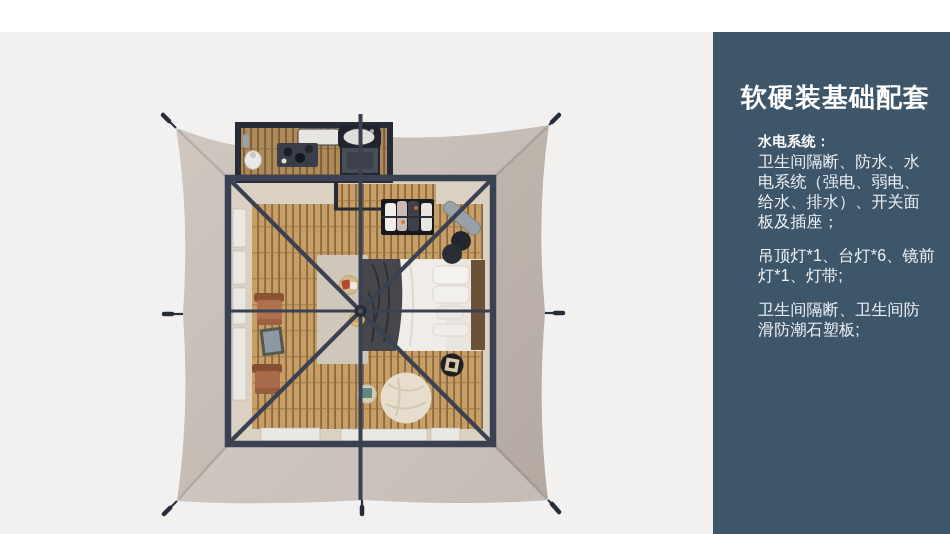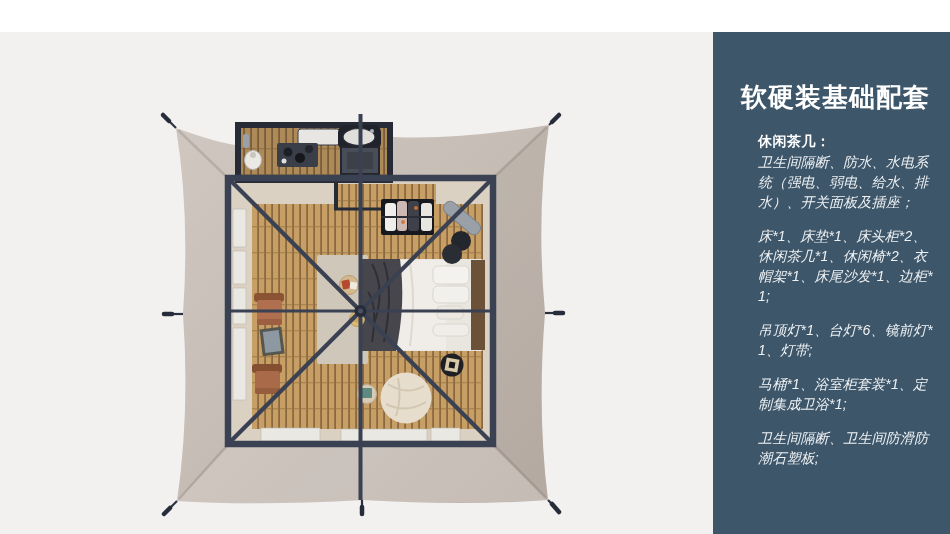--- a/index.html
+++ b/index.html
@@ -17,22 +17,22 @@
   }
   .panel-title{
     font-size:26px;font-weight:bold;letter-spacing:1px;line-height:30px;color:#ffffff;
   }
   .sections{margin:18px 0 0 17px;width:178px;}
   .section{margin-bottom:14px;}
   .sec-heading{
     font-size:14px;font-weight:bold;line-height:22px;letter-spacing:.5px;color:#ffffff;
   }
   .sec-body{
-    font-size:14px;line-height:20px;letter-spacing:.2px;
-    color:var(--panel-text,#eef2f5);word-break:break-all;font-style:italic;
+    font-size:16px;line-height:20px;letter-spacing:.2px;
+    color:var(--panel-text,#eef2f5);word-break:break-all;
   }
   
   .scene{position:absolute;left:0;top:0;}
   .canvas-shape{fill:url(#canvasGrad);}
   .cg-a{stop-color:var(--canvas-light,#cfc7c0);}
   .cg-b{stop-color:var(--canvas-dark,#bcb1a9);}
   .shade-dark{fill:rgba(40,30,20,.05);}
   .shade-light{fill:rgba(255,255,255,.14);}
   .crease{stroke:rgba(40,35,30,.14);stroke-width:2.5;fill:none;}
   .guy{stroke:#2b3040;stroke-width:2.2;fill:none;}
@@ -235,30 +235,28 @@
       <line class="frame" x1="360.5" y1="82" x2="360.5" y2="468" stroke-width="4"></line>
       <circle cx="360.5" cy="279" r="6" fill="#272c38"></circle>
       <circle cx="360.5" cy="279" r="2.5" fill="#4a5163"></circle>
     </g>
   </svg>
 
   <aside class="panel">
     <div class="panel-title">软硬装基础配套</div>
     <div class="sections">
       <div class="section">
-        <div class="sec-heading">休闲茶几：</div>
+        <div class="sec-heading">水电系统：</div>
         <div class="sec-body">卫生间隔断、防水、水电系统（强电、弱电、给水、排水）、开关面板及插座；</div>
       </div>
       <div class="section">
-        <div class="sec-body">床*1、床垫*1、床头柜*2、休闲茶几*1、休闲椅*2、衣帽架*1、床尾沙发*1、边柜*1;</div>
       </div>
       <div class="section">
         <div class="sec-body">吊顶灯*1、台灯*6、镜前灯*1、灯带;</div>
       </div>
       <div class="section">
-        <div class="sec-body">马桶*1、浴室柜套装*1、定制集成卫浴*1;</div>
       </div>
       <div class="section">
         <div class="sec-body">卫生间隔断、卫生间防滑防潮石塑板;</div>
       </div>
     </div>
   </aside>
 </div>
 
 </body></html>

